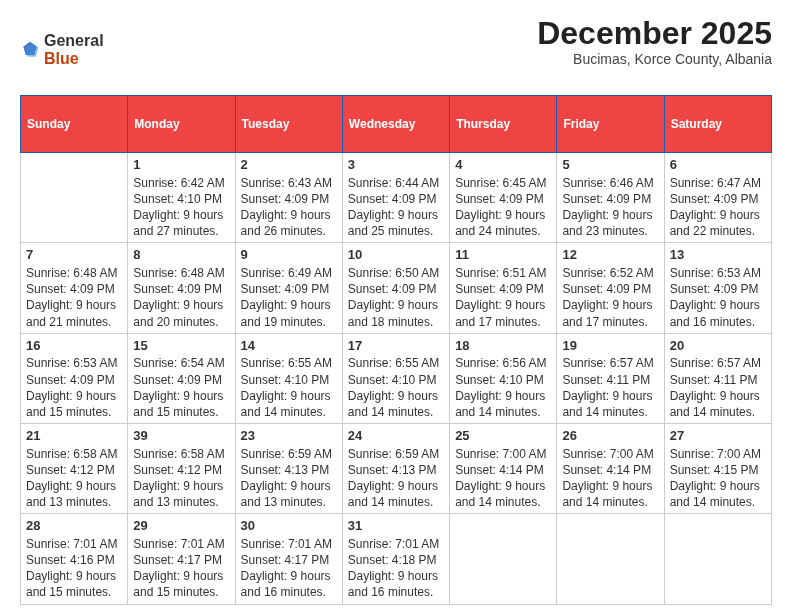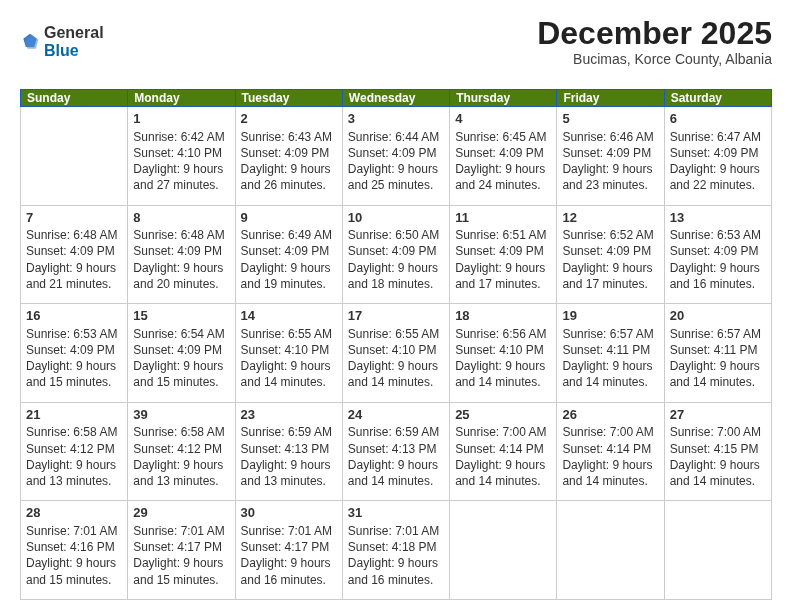--- a/index.html
+++ b/index.html
@@ -14,30 +14,30 @@
     .page {
       width: 792px;
       height: 612px;
       padding: 16px 20px 12px 20px;
       display: flex;
       flex-direction: column;
     }
     .header {
       display: flex;
       justify-content: space-between;
-      align-items: center;
-      margin-bottom: 22px;
+      align-items: flex-end;
+      margin-bottom: 28px;
     }
     .logo {
       display: flex;
       align-items: center;
       gap: 4px;
     }
     .logo-general { color: #333; }
-    .logo-blue { color: #0369a1; }
+    .logo-blue { color: #c2410c; }
     .logo-icon {
       width: 20px;
       height: 20px;
     }
     .title-section {
       text-align: right;
     }
     .month-title {
       font-size: 32px;
       font-weight: bold;
@@ -47,25 +47,25 @@
     .subtitle {
       font-size: 14px;
       color: #444;
     }
     .calendar-table {
       width: 100%;
       border-collapse: collapse;
       flex: 1;
     }
     .calendar-table th {
-      background-color: #4d7c0f;
+      background-color: #ef4444;
       color: #fff;
       font-size: 12px;
       font-weight: bold;
-      padding: 1px 6px;
+      padding: 21px 6px;
       text-align: left;
       border: 1px solid #1a5cb8;
     }
     .calendar-table td {
       border: 1px solid #ccc;
       vertical-align: top;
       padding: 3px 5px;
       width: calc(100% / 7);
       background: #fff;
       font-size: 10.5px;

